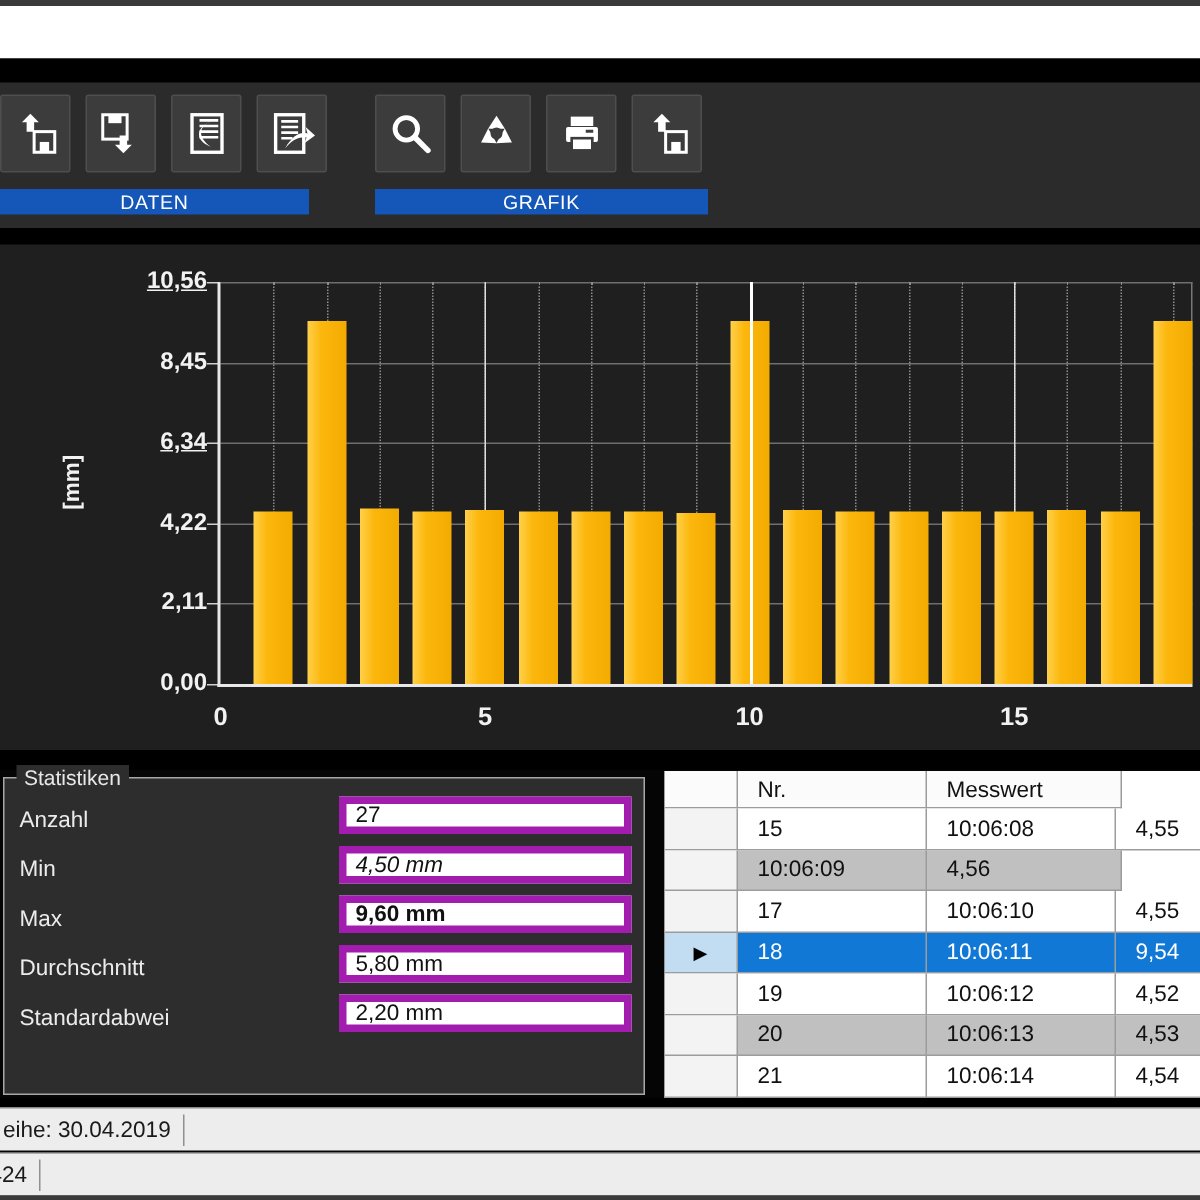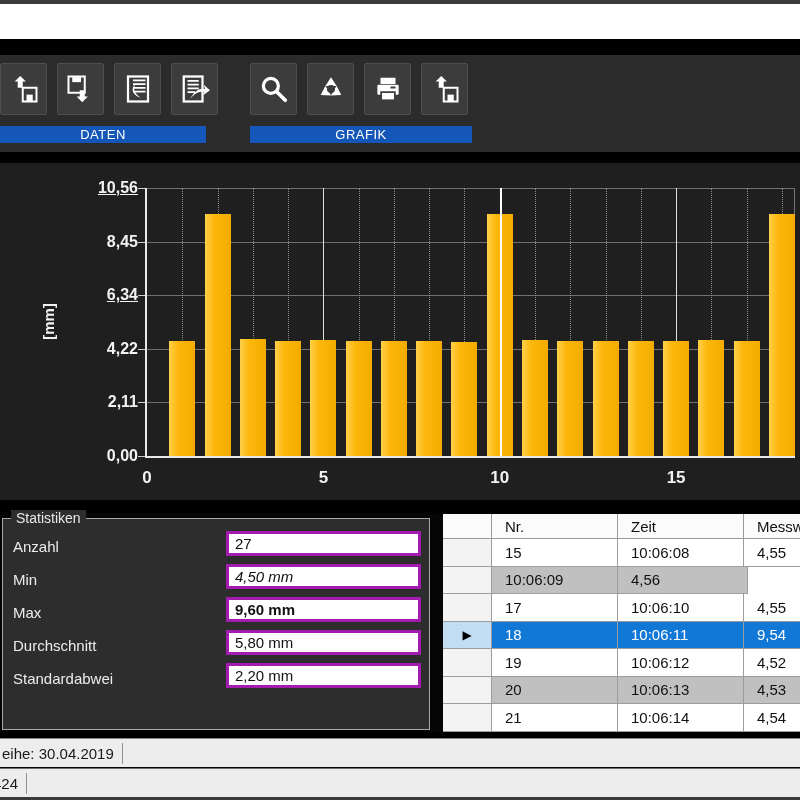--- a/index.html
+++ b/index.html
@@ -45,21 +45,21 @@
 
   #black-band3 { left:0; top:500px; width:800px; height:13px; background:#000; }
 
   
   #stats-panel { left:2px; top:518px; width:428px; height:212px; background:var(--panel_bg);
                  border:1px solid #a8a8a8; }
   #stats-title { position:absolute; top:-9px; left:8px; background:var(--panel_bg);
                  color:#e8e8e8; font-size:14px; padding:0 5px; }
   .stat-label { position:absolute; left:10px; color:#ececec; font-size:15px; }
   .stat-input { position:absolute; left:223px; width:195px; height:25px; background:#fff;
-                border:3px solid #a21caf; font-size:15px; color:#111; padding:2px 6px;
+                border:5px solid #a21caf; font-size:15px; color:#111; padding:2px 6px;
                 font-family:"Liberation Sans", sans-serif; }
 
   
   #table-panel { left:443px; top:514px; width:357px; height:218px; overflow:hidden;
                  background:#fff; }
   .trow { display:flex; height:27.5px; }
   .trow.header { height:25px; }
   .tcell { border-right:1px solid #9c9c9c; border-bottom:1px solid #9c9c9c;
            font-size:15px; color:#111; display:flex; align-items:center;
            padding-left:13px; flex:none; cursor:default; }
@@ -245,21 +245,20 @@
     <input class="stat-input" style="top: 111px;" value="5,80 mm">
     <span class="stat-label" style="top:151px">Standardabwei</span>
     <input class="stat-input" style="top: 144px;" value="2,20 mm">
   </div>
 
   <div id="table-panel" class="abs">
 
   <div class="trow header">
         <div class="tcell gutter" style="width: 49px;"></div>
         <div class="tcell" style="width: 126px;">Nr.</div>
-        <div class="tcell" style="width: 126px;">Zeit</div>
         <div class="tcell" style="width: 130px;">Messwert</div>
       </div>
       <div class="trow w">
         <div class="tcell gutter" style="width: 49px;"></div>
         <div class="tcell" style="width: 126px;">15</div>
         <div class="tcell" style="width: 126px;">10:06:08</div>
         <div class="tcell" style="width: 130px;">4,55</div>
       </div>
       <div class="trow g">
         <div class="tcell gutter" style="width: 49px;"></div>

